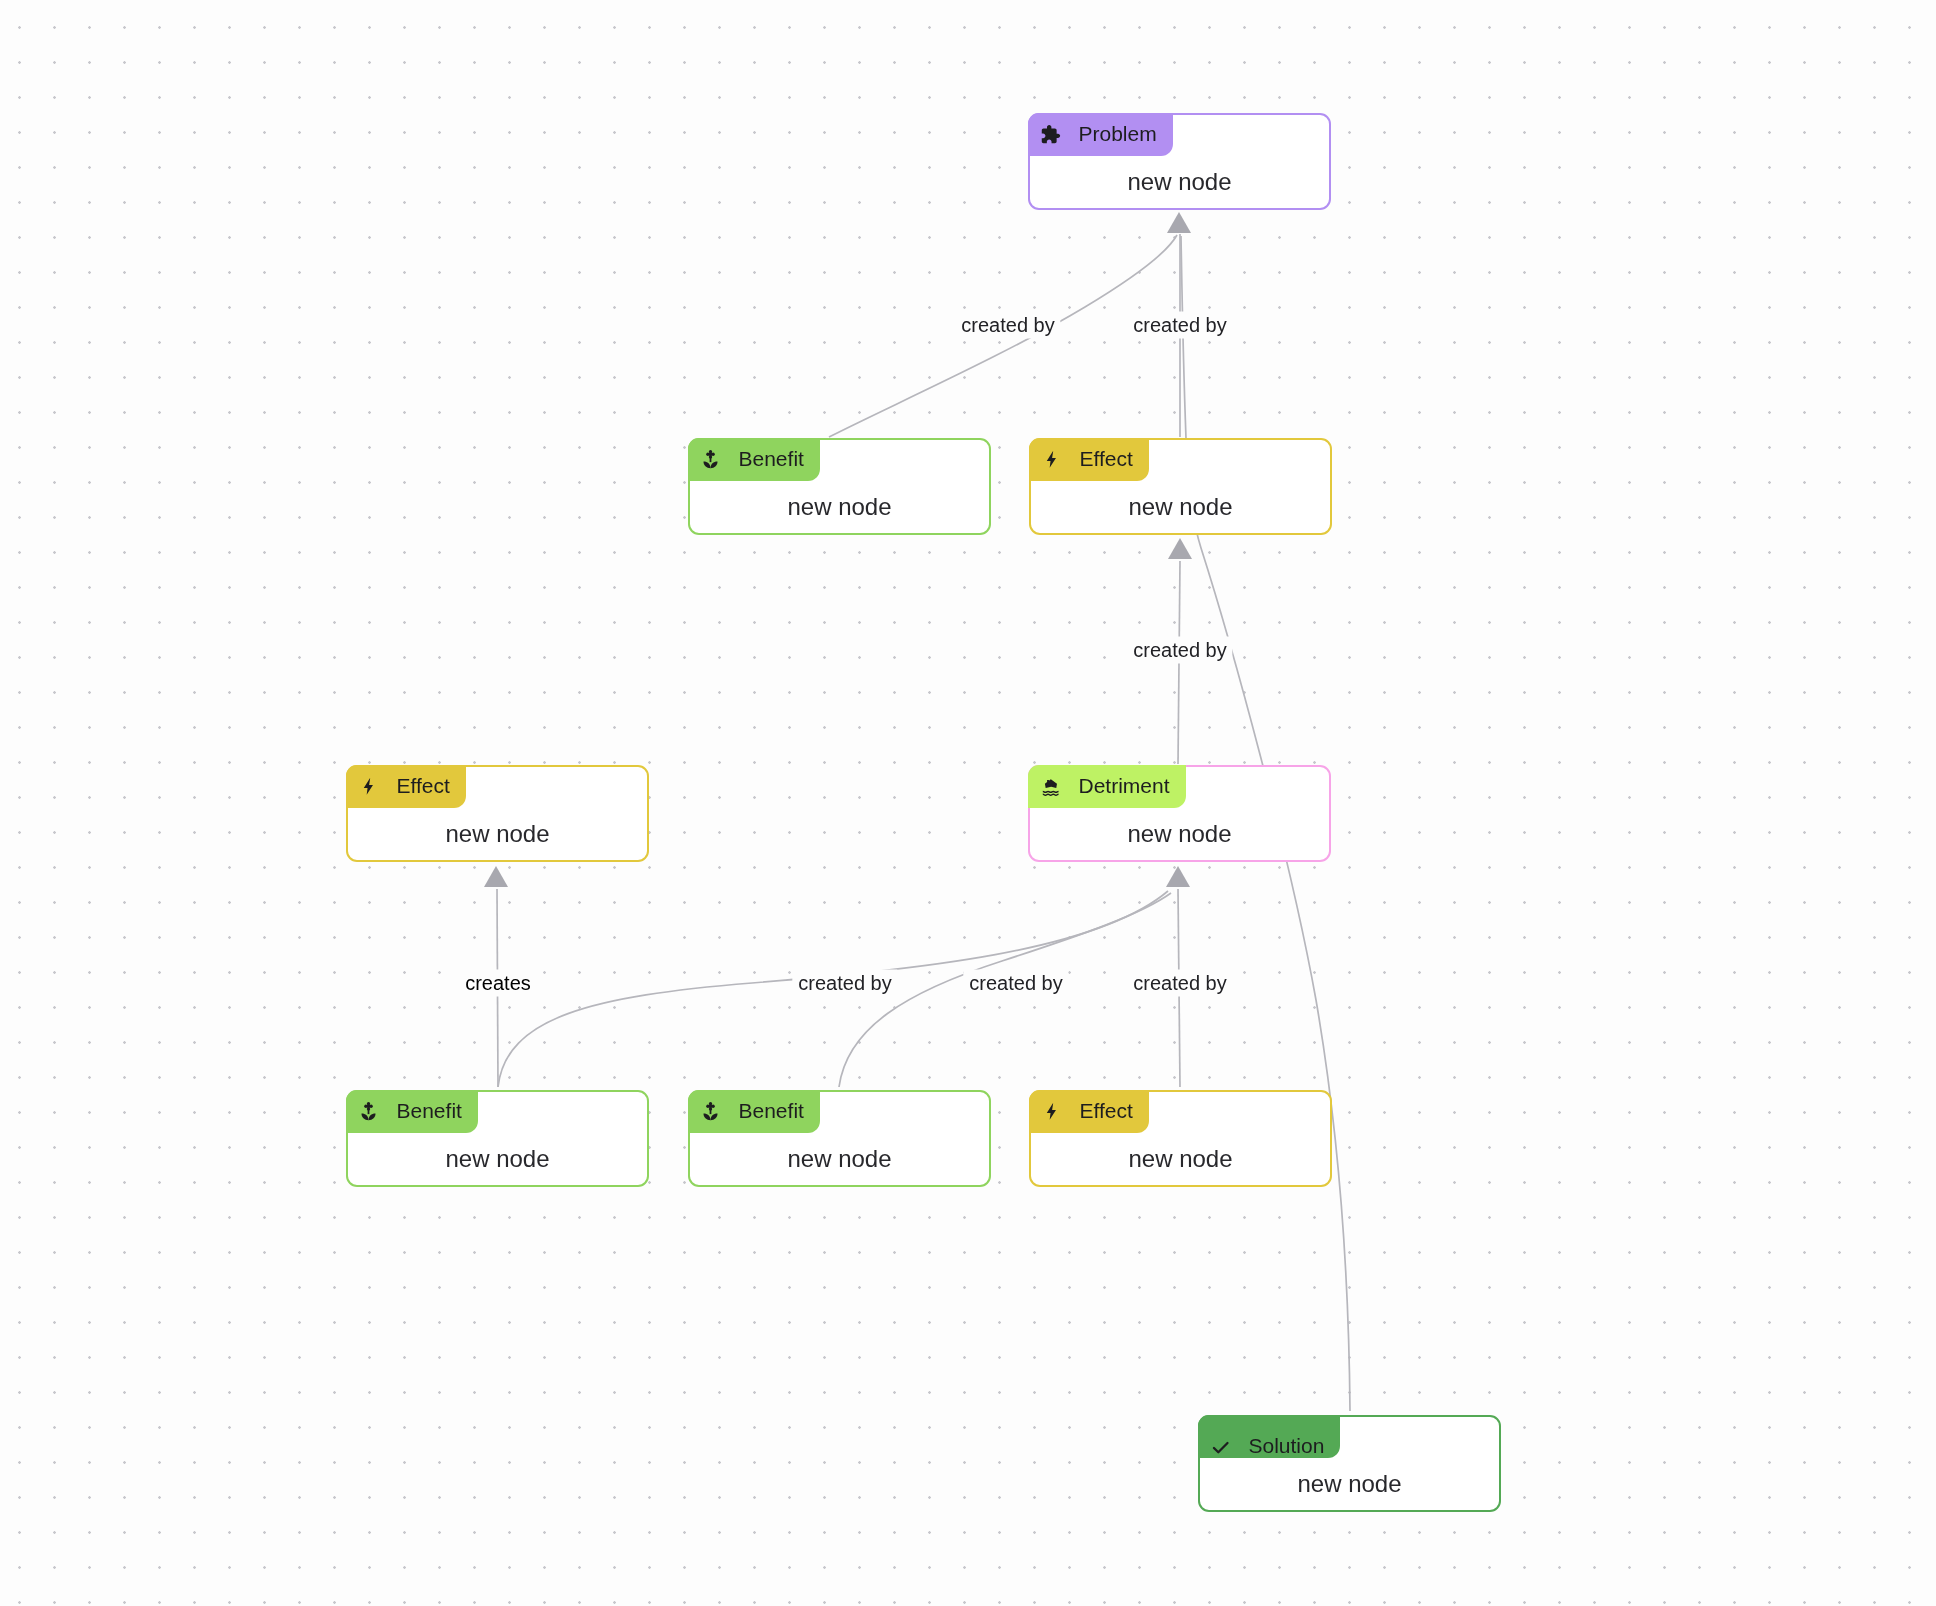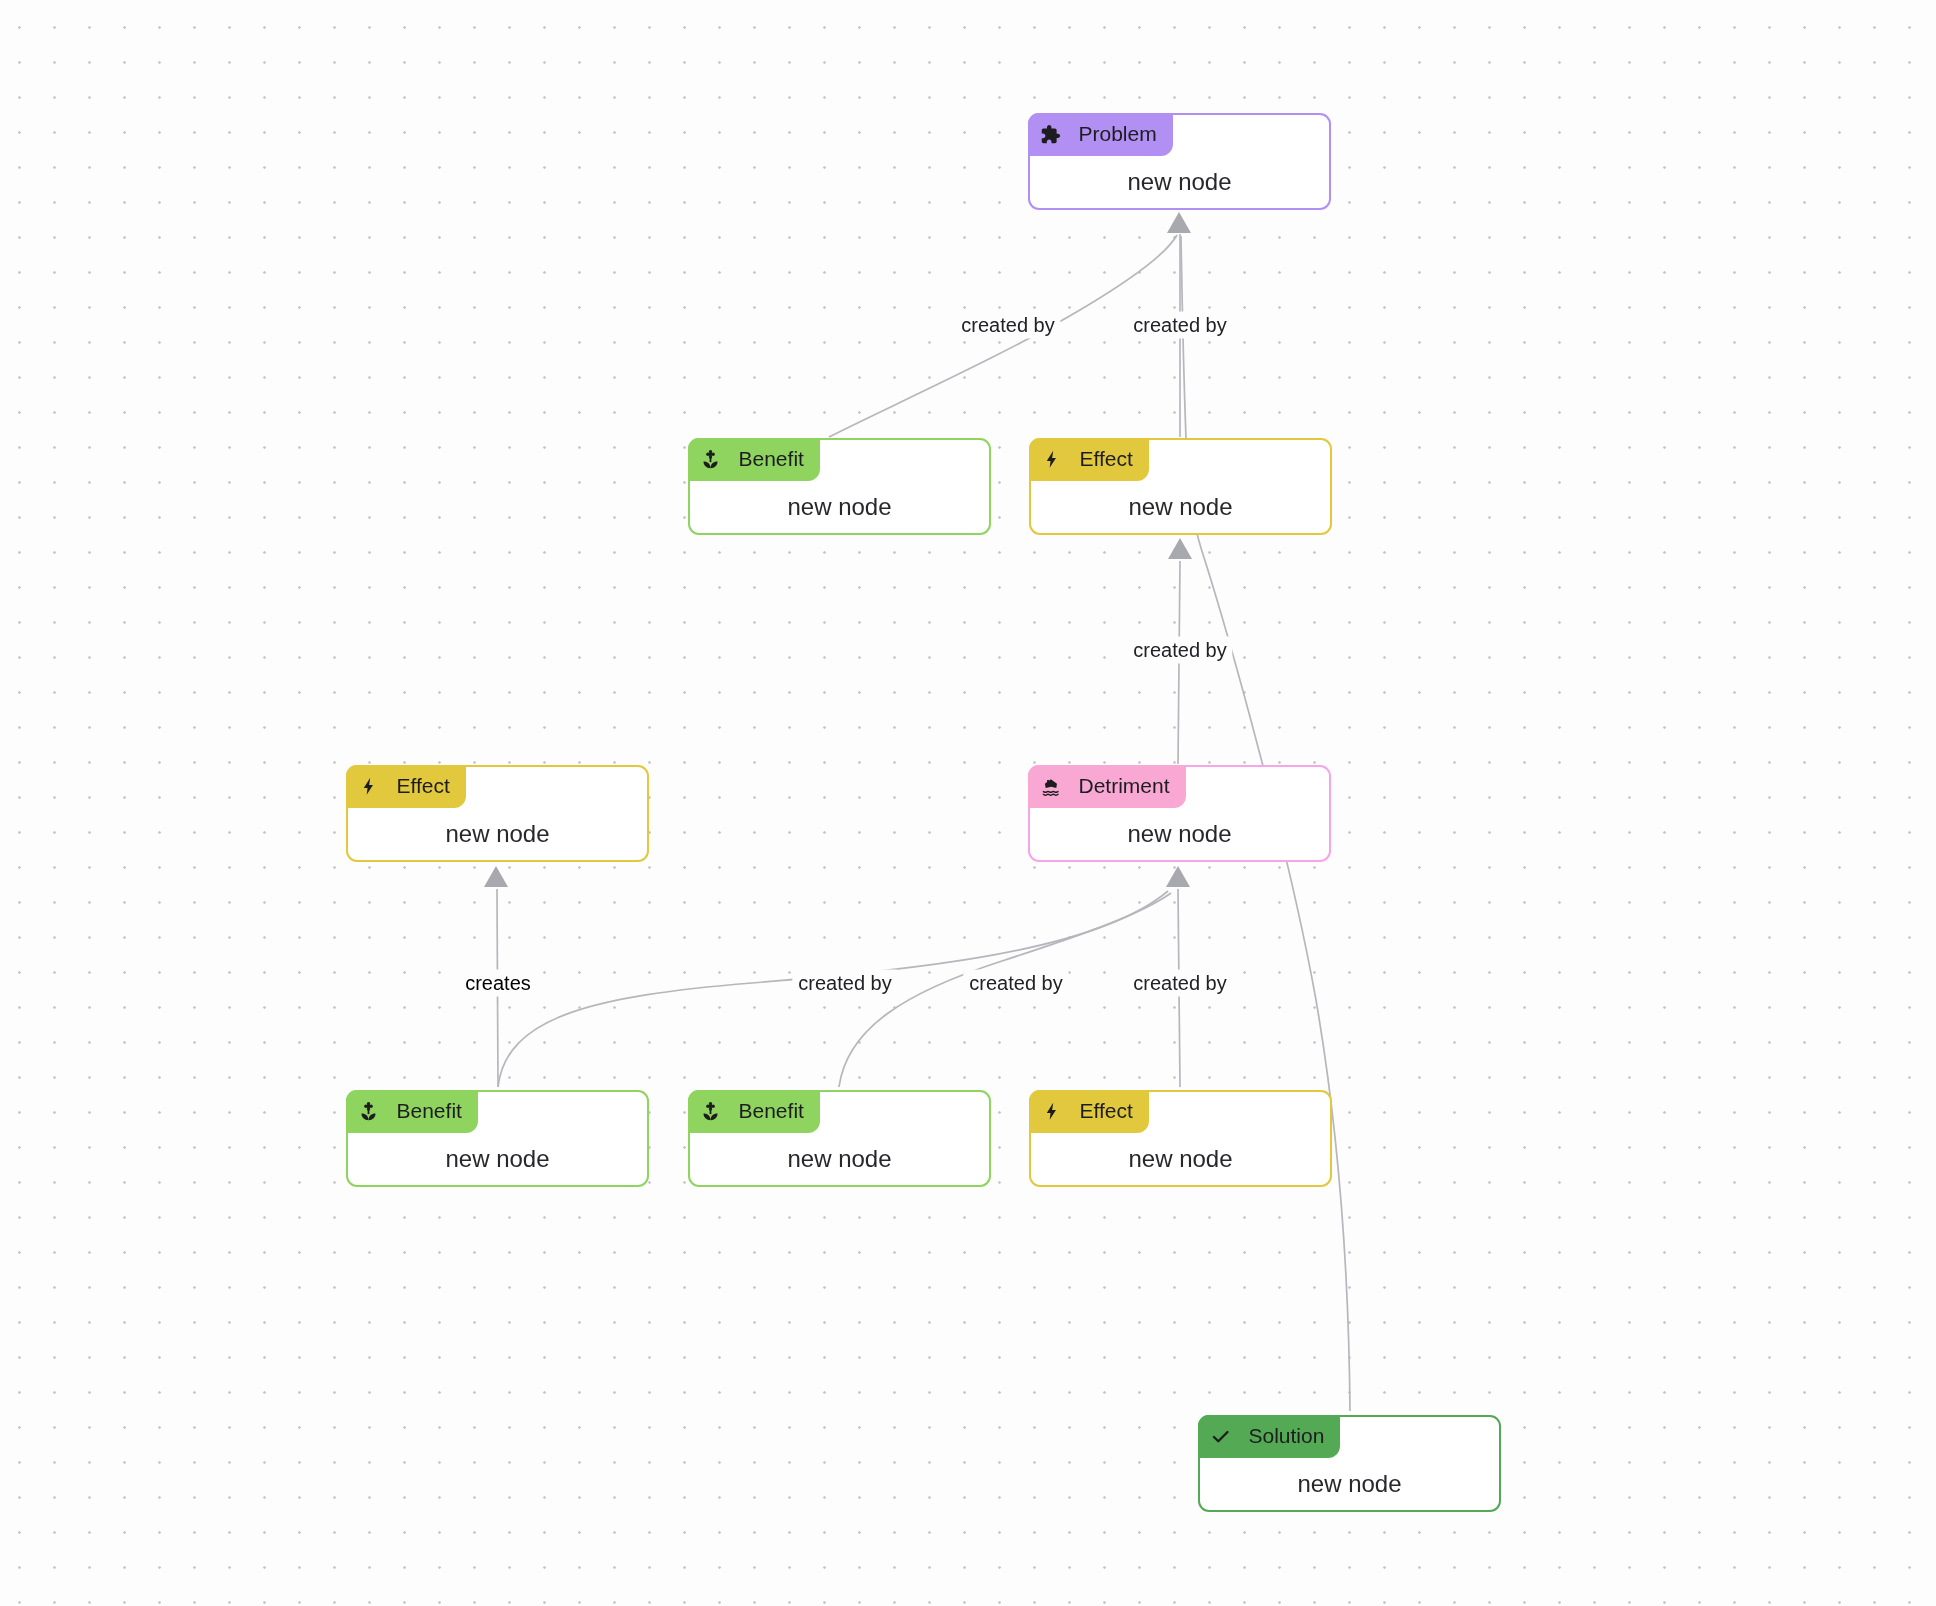--- a/index.html
+++ b/index.html
@@ -124,21 +124,21 @@
         <span>
           <svg width="21" height="21" viewBox="0 0 24 24">
             <path fill="#1d1d1f" d="M13.6 2.5 6.6 13.8h4.3L9.9 21.5l7.2-11.3h-4.4l1.2-7.7z"></path>
           </svg>
         </span>
         <span>Effect</span>
       </div>
       <div class="node-body" style="color: rgb(40, 40, 44);">new node</div>
     </div>
     <div class="node" style="left: 1028px; top: 765px; border-color: rgb(247, 164, 232);">
-      <div class="node-badge" style="background: #f9a8d4; justify-content: center;">
+      <div class="node-badge" style="background: #bef264; justify-content: center;">
         <span>
           <svg width="21" height="21" viewBox="0 0 24 24">
             <g fill="#1d1d1f">
               <path d="M12.4 3.6 19.4 8.8 18.6 13.8 12.7 12.2 6.5 13.8 5.6 8.8 8.1 6.9 8.1 4.6 10.2 4.6 10.2 5.3z"></path>
               <path fill="none" stroke="#1d1d1f" stroke-width="1.7" d="M3.2 17.6c1.5 0 1.5 1.1 3 1.1s1.5-1.1 3-1.1 1.5 1.1 3 1.1 1.5-1.1 3-1.1 1.5 1.1 3 1.1 1.5-1.1 3-1.1"></path>
               <path fill="none" stroke="#1d1d1f" stroke-width="1.7" d="M3.2 20.9c1.5 0 1.5 1.1 3 1.1s1.5-1.1 3-1.1 1.5 1.1 3 1.1 1.5-1.1 3-1.1 1.5 1.1 3 1.1 1.5-1.1 3-1.1"></path>
             </g>
           </svg>
         </span>
         <span>Detriment</span>
@@ -190,21 +190,21 @@
         <span>
           <svg width="21" height="21" viewBox="0 0 24 24">
             <path fill="#1d1d1f" d="M13.6 2.5 6.6 13.8h4.3L9.9 21.5l7.2-11.3h-4.4l1.2-7.7z"></path>
           </svg>
         </span>
         <span>Effect</span>
       </div>
       <div class="node-body" style="color: rgb(40, 40, 44);">new node</div>
     </div>
     <div class="node" style="left: 1198px; top: 1415px; border-color: rgb(84, 169, 85);">
-      <div class="node-badge" style="background: rgb(84, 169, 85);">
+      <div class="node-badge" style="background: rgb(84, 169, 85); align-items: flex-end;">
         <span>
           <svg width="21" height="21" viewBox="0 0 24 24">
             <path fill="none" stroke="#1d1d1f" stroke-width="2.6" stroke-linecap="round" stroke-linejoin="round" d="M4.5 12.5l5 5L20 6.8"></path>
           </svg>
         </span>
         <span>Solution</span>
       </div>
       <div class="node-body" style="color: rgb(40, 40, 44);">new node</div>
     </div>
   </div>

